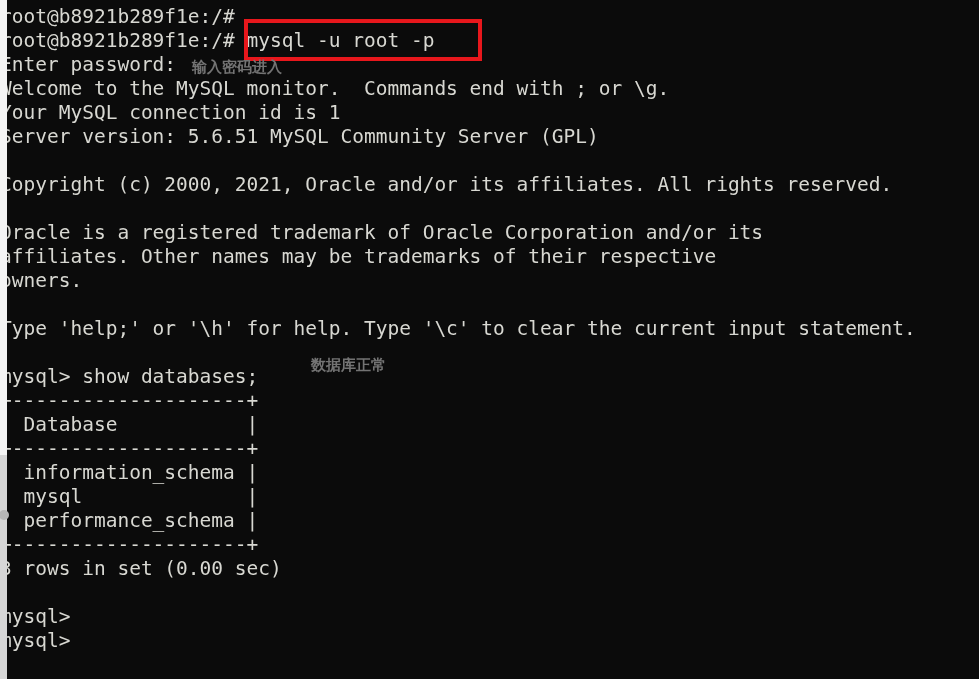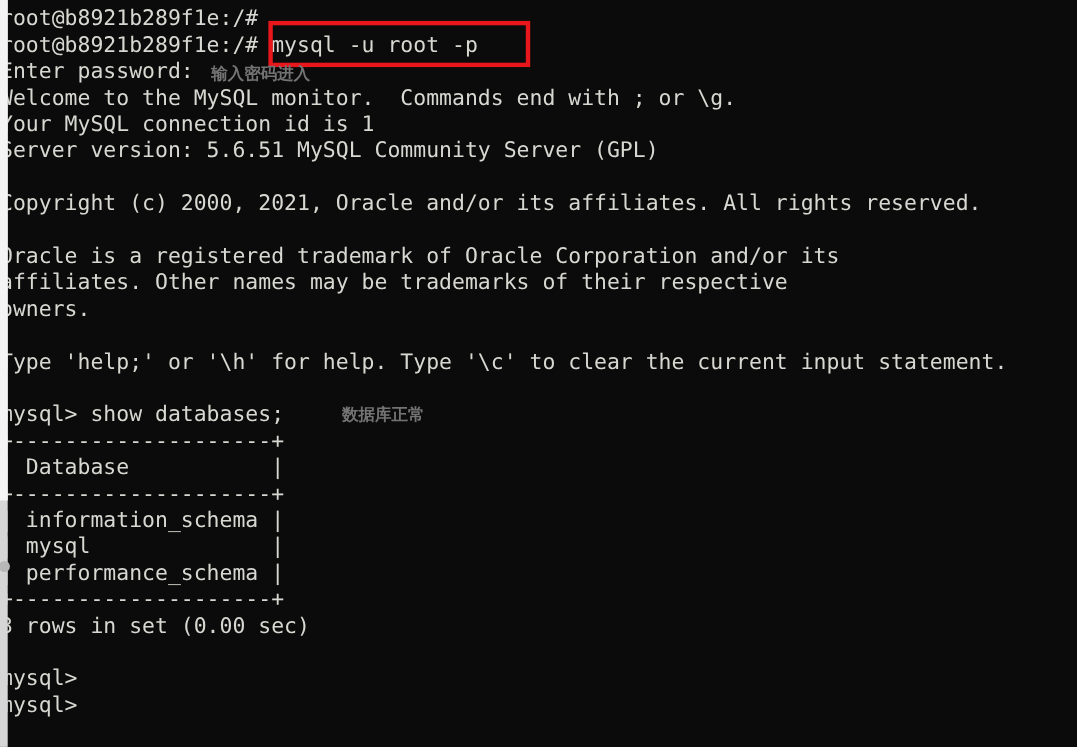--- a/index.html
+++ b/index.html
@@ -131,14 +131,14 @@
       <div class="tline" style="top: 533px;">+--------------------+</div>
       <div class="tline" style="top: 557px;">3 rows in set (0.00 sec)</div>
       <div class="tline blank" style="top: 581px;"> </div>
       <div class="tline" style="top: 605px;">mysql&gt;</div>
       <div class="tline" style="top: 629px;">mysql&gt;</div>
     </div>
 
   <div id="cmd-highlight-box" style="left: 244px; top: 19px; width: 238px; height: 42px; border-color: rgb(232, 23, 28);"></div>
 
 <div class="annot" style="left: 172px; top: 58px;">输入密码进入</div>
-    <div class="annot" style="left: 291px; top: 368px;">数据库正常</div>
+    <div class="annot" style="left: 291px; top: 356px;">数据库正常</div>
   </div>
 
 </body></html>

